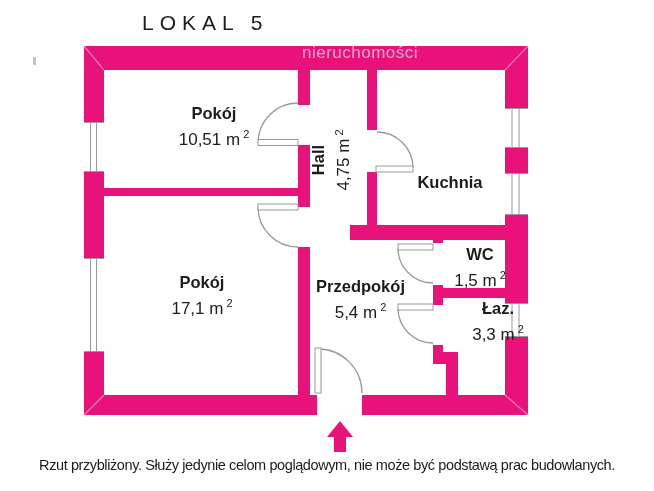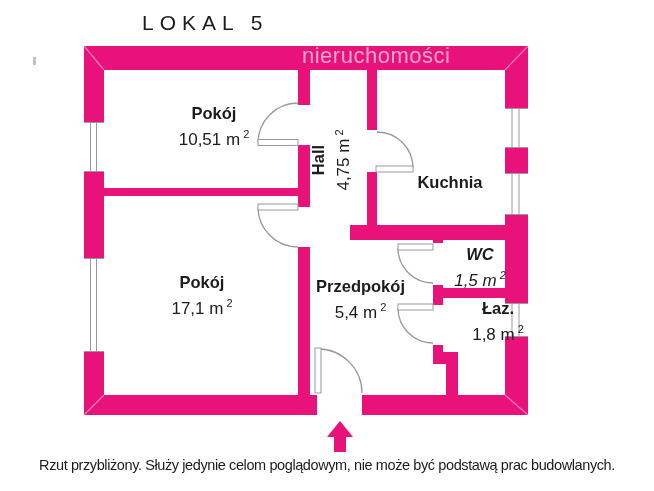--- a/index.html
+++ b/index.html
@@ -1,21 +1,21 @@
 <!DOCTYPE html>
 <html style="--wall: #e8127a; --line: #999999; --text: #1c1c1c; --watermark: #f2a8cd;"><head>
 <meta charset="utf-8">
 <style>
   html,body{margin:0;padding:0;background:#ffffff;font-family:"Liberation Sans",sans-serif;}
   .canvas{position:relative;width:654px;height:491px;background:#fff;overflow:hidden;}
   .abs{position:absolute;}
   .wall{position:absolute;background:var(--wall);}
   .gap{position:absolute;background:#ffffff;}
   .title{position:absolute;left:142px;top:11px;font-size:21px;font-weight:normal;letter-spacing:6px;color:var(--text);white-space:nowrap;}
-  .watermark{position:absolute;left:302px;top:43px;font-size:22px;color:var(--watermark);letter-spacing:.5px;white-space:nowrap;}
+  .watermark{position:absolute;left:302px;top:43px;font-size:17px;color:var(--watermark);letter-spacing:.5px;white-space:nowrap;}
   .room-label{position:absolute;text-align:center;color:var(--text);line-height:21px;}
   .rname{font-weight:bold;font-size:16.5px;}
   .rarea{font-size:17px;}
   .rarea sup{font-size:11px;margin-left:3px;}
   .hall-label{transform:translate(-50%,-50%) rotate(-90deg);transform-origin:center center;width:130px;}
   .caption{position:absolute;left:0;right:0;top:457px;text-align:center;font-size:14.5px;letter-spacing:-0.4px;color:var(--text);}
   .stray{position:absolute;left:33px;top:57px;width:3px;height:8px;background:#c2c2c2;}
   svg .arc{fill:none;stroke:var(--line);stroke-width:1.3px;}
   svg .leaf{fill:#ffffff;stroke:var(--line);stroke-width:1px;}
   svg .winbg{fill:#ffffff;}
@@ -150,24 +150,24 @@
   <div class="room-label" style="left:127px;top:272px;width:150px;">
     <div class="rname">Pokój</div>
     <div class="rarea"><span>17,1 m</span><sup>2</sup></div>
   </div>
 
   <div class="room-label" style="left:283px;top:276px;width:155px;">
     <div class="rname">Przedpokój</div>
     <div class="rarea"><span>5,4 m</span><sup>2</sup></div>
   </div>
 
-  <div class="room-label" style="left:432px;top:244px;width:96px;font-style:italic;">
+  <div class="room-label" style="left:432px;top:244px;width:96px;">
     <div class="rname">WC</div>
     <div class="rarea"><span>1,5 m</span><sup>2</sup></div>
   </div>
 
   <div class="room-label" style="left:448px;top:298px;width:100px;">
     <div class="rname">Łaz.</div>
-    <div class="rarea"><span>1,8 m</span><sup>2</sup></div>
+    <div class="rarea"><span>3,3 m</span><sup>2</sup></div>
   </div>
 
   <div class="caption">Rzut przybliżony. Służy jedynie celom poglądowym, nie może być podstawą prac budowlanych.</div>
 </div>
 
 </body></html>

